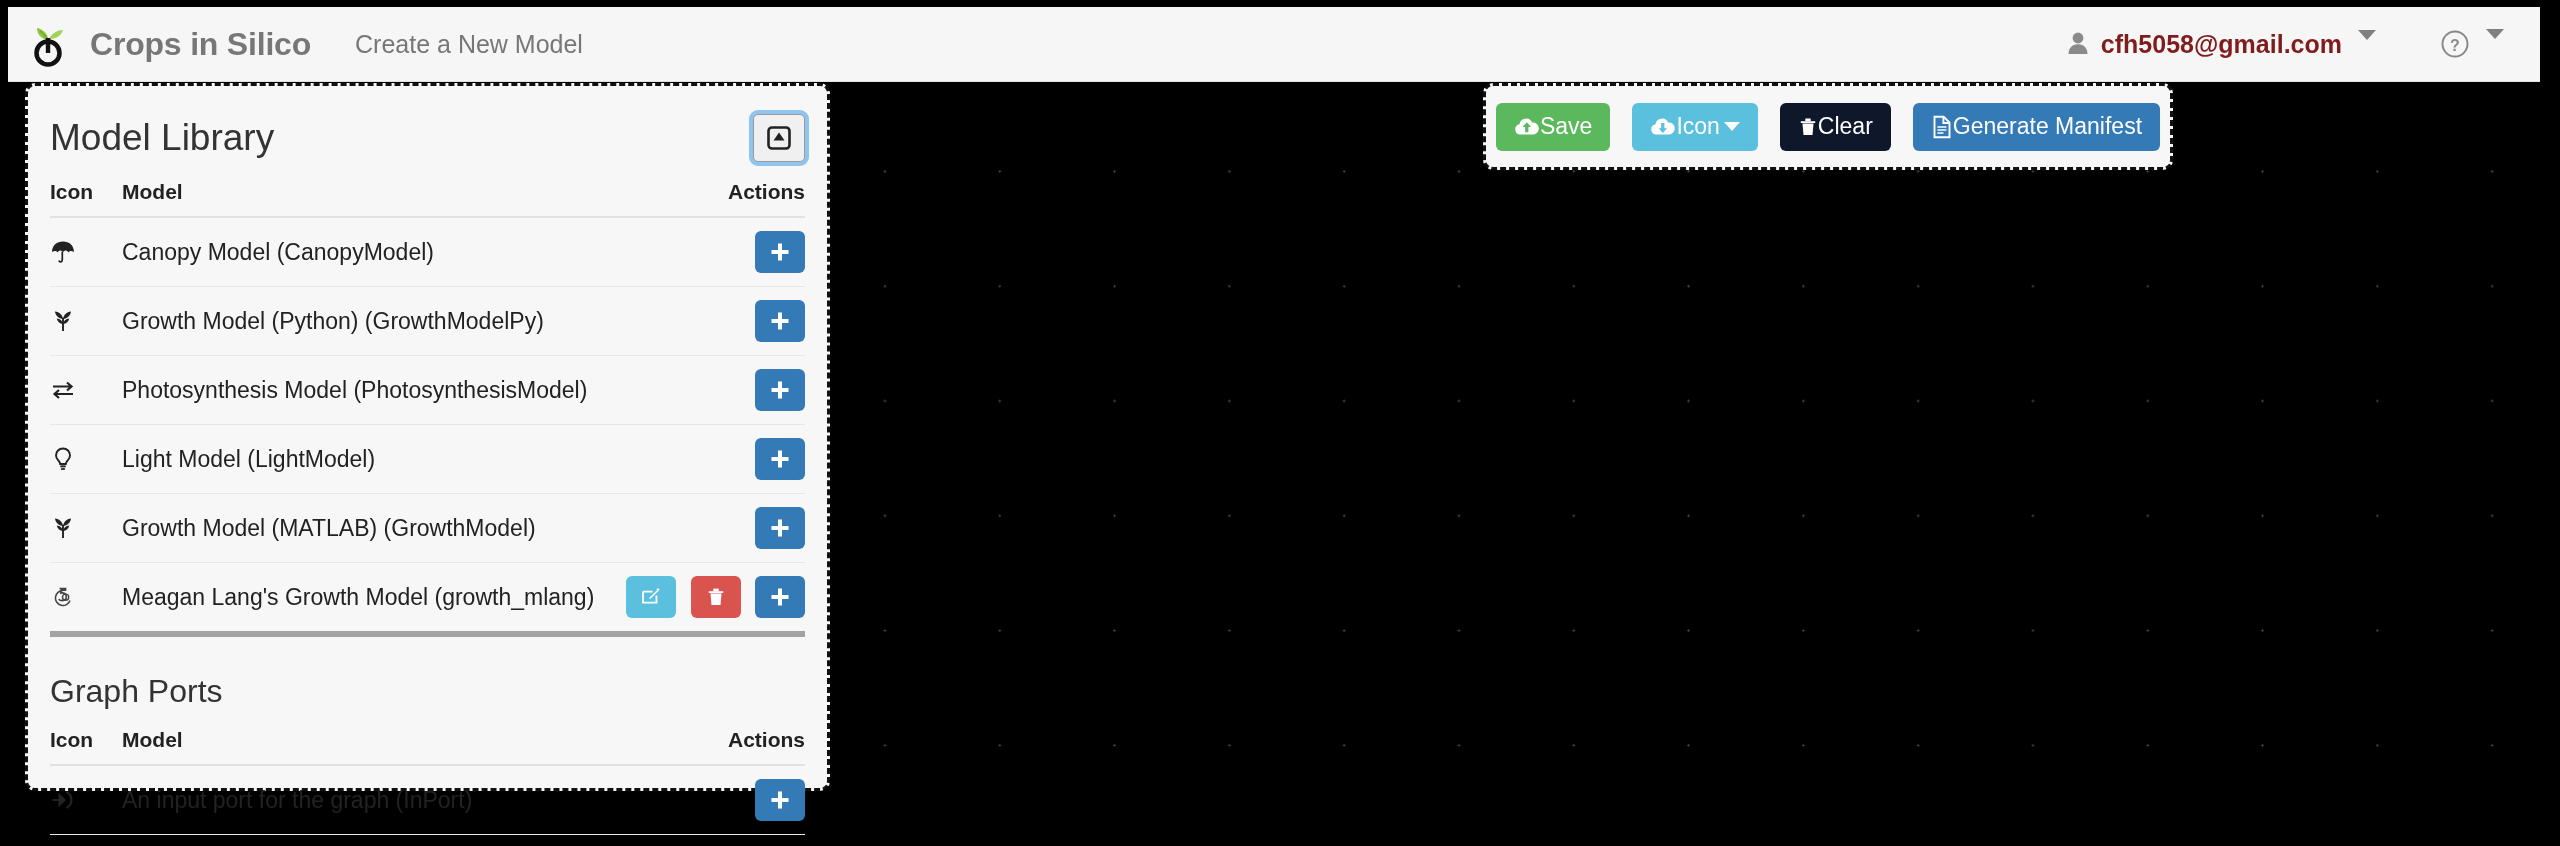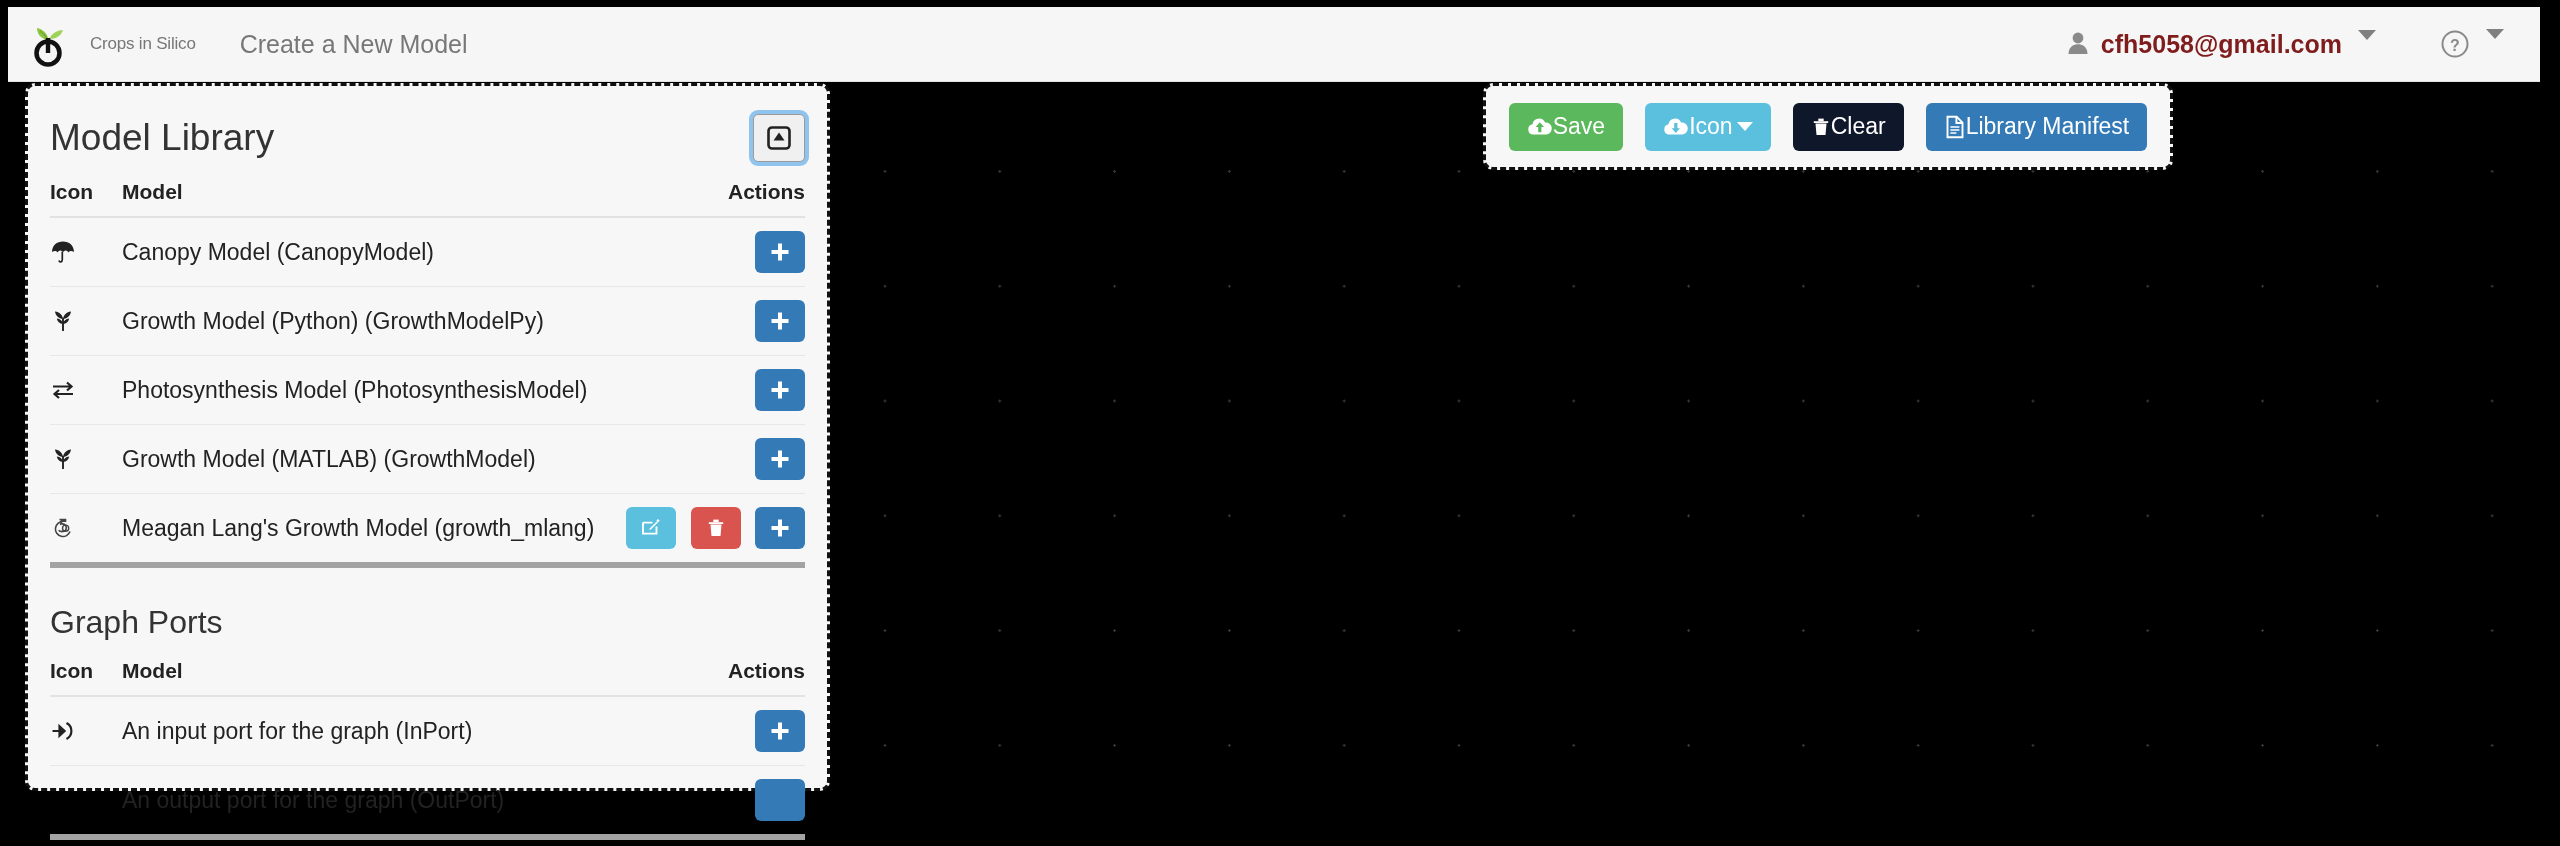--- a/index.html
+++ b/index.html
@@ -24,21 +24,21 @@
     background: #f6f6f6;
     border-bottom: 1px solid #e2e2e2;
     display: flex; align-items: center;
   }
   .nav-left { display: flex; align-items: center; padding-left: 20px; }
   .logo {
     position: relative; width: 44px; height: 46px;
     margin-right: 18px; flex: none;
   }
   .brand {
-    font-size: 17px; font-weight: normal; color: #777;
+    font-size: 32px; font-weight: bold; color: #777;
     letter-spacing: -0.2px; white-space: nowrap;
   }
   .nav-link {
     font-size: 25px; color: #777; margin-left: 44px;
     white-space: nowrap; cursor: pointer;
   }
   .nav-right {
     margin-left: auto; display: flex; align-items: center;
     padding-right: 36px;
   }
@@ -266,20 +266,37 @@
         <td class="name-cell">Photosynthesis Model (PhotosynthesisModel)</td>
         <td class="actions-cell">
           <button class="act-btn act-add">
             <svg width="22" height="22" viewBox="0 0 22 22">
               <path d="M9 2.5h4v6.5h6.5v4H13v6.5H9V13H2.5V9H9Z" fill="#fff"></path>
             </svg>
           </button>
         </td>
       </tr>
 
+      <tr>
+        <td class="icon-cell">
+          <svg width="26" height="26" viewBox="0 0 26 26">
+            <path d="M13 2.5 C8.9 2.5, 6 5.6, 6 9.4 C6 12, 7.6 13.6, 8.9 15.2 C9.7 16.2, 10.1 17, 10.2 18 L15.8 18 C15.9 17, 16.3 16.2, 17.1 15.2 C18.4 13.6, 20 12, 20 9.4 C20 5.6, 17.1 2.5, 13 2.5 Z" fill="none" stroke="#222" stroke-width="1.9"></path>
+            <rect x="10.3" y="19.4" width="5.4" height="1.9" fill="#222"></rect>
+            <rect x="11.1" y="22.1" width="3.8" height="1.8" fill="#222"></rect>
+          </svg>
+        </td>
+        <td class="name-cell">Light Model (LightModel)</td>
+        <td class="actions-cell">
+          <button class="act-btn act-add">
+            <svg width="22" height="22" viewBox="0 0 22 22">
+              <path d="M9 2.5h4v6.5h6.5v4H13v6.5H9V13H2.5V9H9Z" fill="#fff"></path>
+            </svg>
+          </button>
+        </td>
+      </tr>
 
       <tr>
         <td class="icon-cell">
           <svg width="26" height="26" viewBox="0 0 26 26">
             <path d="M13 23 L13 10" stroke="#222" stroke-width="1.9" fill="none"></path>
             <path d="M13 11 C8.5 10.5, 5.5 7.5, 5 3.5 C9.5 4, 12.5 7, 13 11 Z" fill="#222"></path>
             <path d="M13 11 C17.5 10.5, 20.5 7.5, 21 3.5 C16.5 4, 13.5 7, 13 11 Z" fill="#222"></path>
             <path d="M13 16 C9.5 15.6, 7.2 13.4, 6.8 10.4 C10.3 10.8, 12.6 13, 13 16 Z" fill="#222"></path>
             <path d="M13 16 C16.5 15.6, 18.8 13.4, 19.2 10.4 C15.7 10.8, 13.4 13, 13 16 Z" fill="#222"></path>
           </svg>
@@ -396,15 +413,15 @@
     </svg>
     <span>Clear</span>
   </button>
 
   <button class="tb-btn tb-manifest">
     <svg width="22" height="24" viewBox="0 0 22 24">
       <path d="M3.5 1.8 h9.2 l5.8 5.8 v14.6 h-15 Z" fill="none" stroke="#fff" stroke-width="1.9"></path>
       <path d="M12.4 2 v6 h6" fill="none" stroke="#fff" stroke-width="1.9"></path>
       <path d="M6.4 12 h9 M6.4 15 h9 M6.4 18 h6" stroke="#fff" stroke-width="1.6"></path>
     </svg>
-    <span>Library Manifest</span>
+    <span>Generate Manifest</span>
   </button>
 </div>
 
 </body></html>

